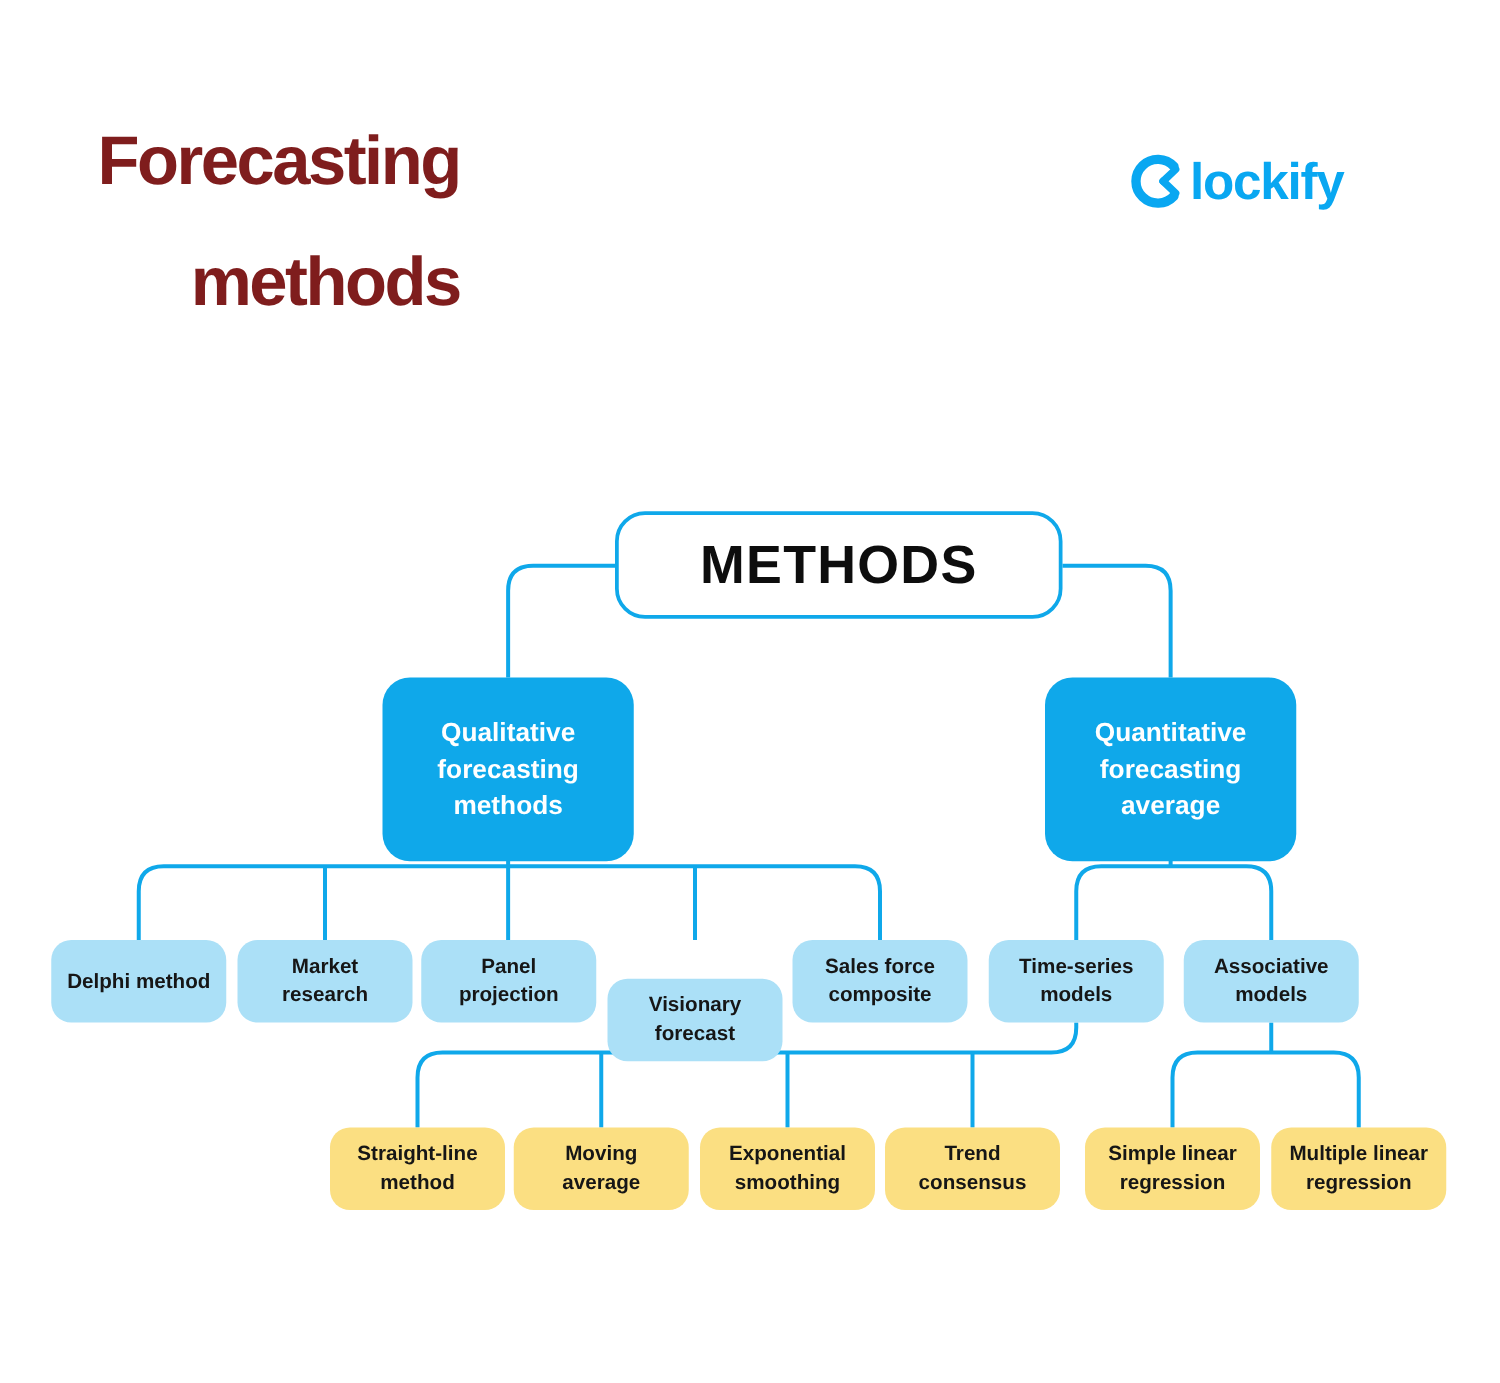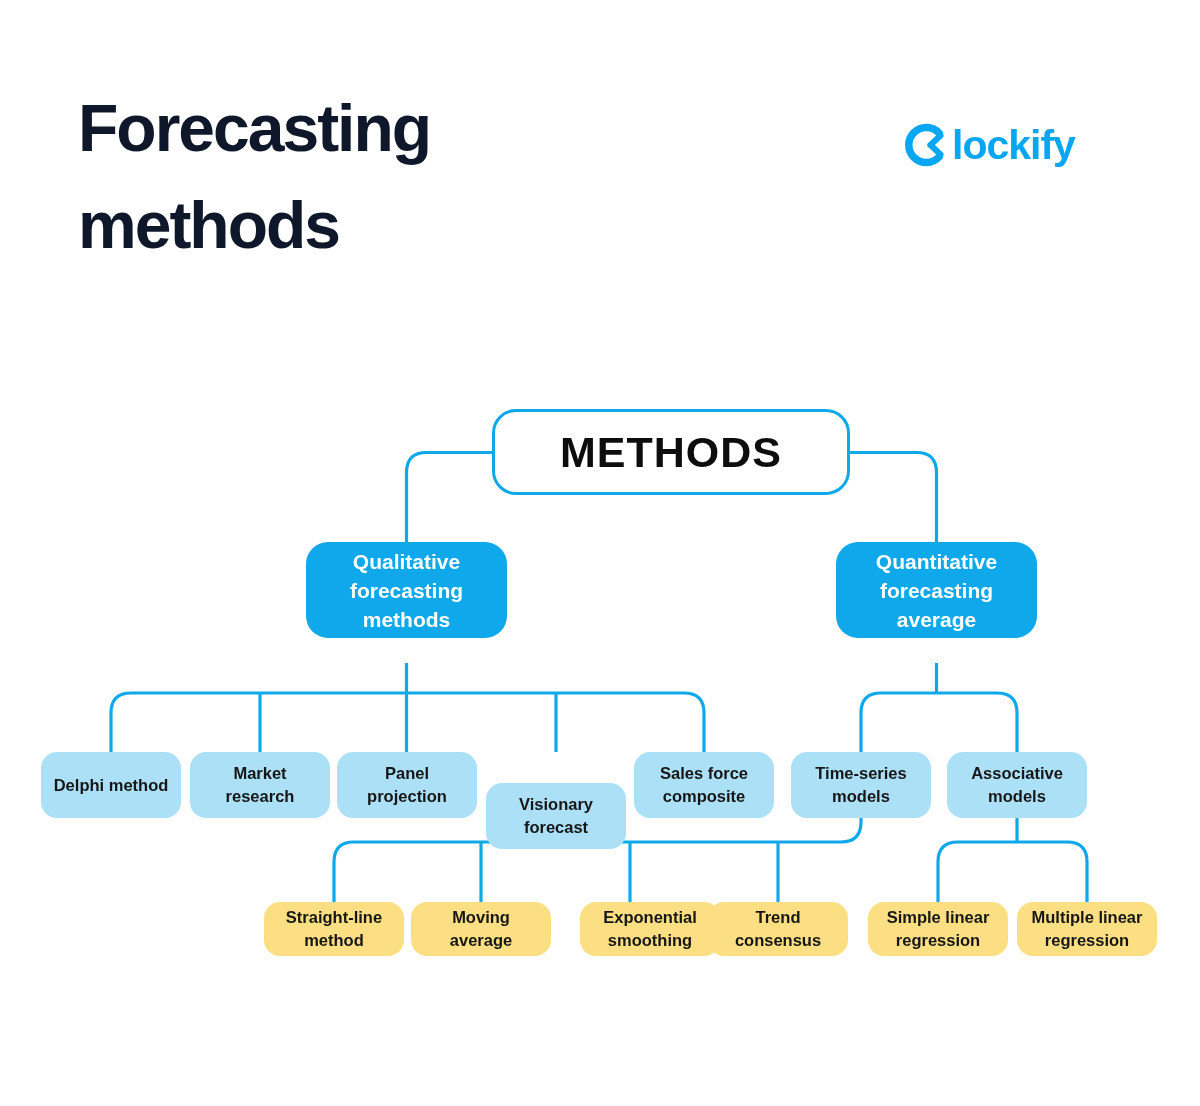--- a/index.html
+++ b/index.html
@@ -15,71 +15,71 @@
   body{
     position:relative;
     background:var(--bg);
     font-family:"Liberation Sans","DejaVu Sans",sans-serif;
     overflow:hidden;
   }
   .canvas{position:absolute;inset:0;width:1200px;height:1106px;}
 
   .page-title{
     position:absolute;left:78px;top:80px;
-    font-size:66px;font-weight:bold;letter-spacing:-2px;
-    line-height:97px;color:#0f172a;
+    font-size:55px;font-weight:bold;letter-spacing:-2px;
+    line-height:97px;color:#7f1d1d;text-align:right;
   }
 
   .logo{
     position:absolute;left:903px;top:116px;width:190px;height:58px;
   }
 
   svg.connectors{position:absolute;left:0;top:0;width:1200px;height:1106px;pointer-events:none;}
   .connector{stroke:var(--blue);stroke-width:3.2;fill:none;}
 
   .node{
     position:absolute;display:flex;align-items:center;justify-content:center;
     text-align:center;
   }
   .node-root{
     left:492px;top:409px;width:358px;height:86px;
     background:#fff;border:3.5px solid var(--blue);border-radius:24px;
     font-size:43px;font-weight:bold;letter-spacing:1px;color:#0d0d0d;
   }
   .node-branch{
-    top:542px;width:201px;height:96px;
+    top:542px;width:201px;height:147px;
     background:var(--blue);border-radius:22px;
     color:#fff;font-size:21px;line-height:29px;font-weight:bold;
     padding:0 22px;
   }
   .node-qualitative{left:306px;}
   .node-quantitative{left:836px;}
 
   .node-sub{
     top:752px;width:140px;height:66px;
     background:var(--light-blue);border-radius:16px;
     color:var(--dark);font-size:16.5px;line-height:23px;font-weight:bold;
     padding:0 10px;
   }
   .node-leaf{
-    top:902px;width:140px;height:54px;
+    top:902px;width:140px;height:66px;
     background:var(--yellow);border-radius:16px;
     color:var(--dark);font-size:16.5px;line-height:23px;font-weight:bold;
     padding:0 8px;
   }
   .x-delphi{left:41px;text-align:right;}
   .x-market{left:190px;}
   .x-panel{left:337px;}
   .x-visionary{left:486px;margin-top:31px;}
   .x-salesforce{left:634px;}
   .x-timeseries{left:791px;}
   .x-associative{left:947px;}
   .x-straightline{left:264px;}
   .x-moving{left:411px;}
-  .x-exponential{left:580px;}
+  .x-exponential{left:560px;}
   .x-trend{left:708px;}
   .x-simplelinear{left:868px;}
   .x-multiplelinear{left:1017px;}
 </style>
 </head>
 <body>
 
 <div class="canvas">
 
   <div class="page-title">

